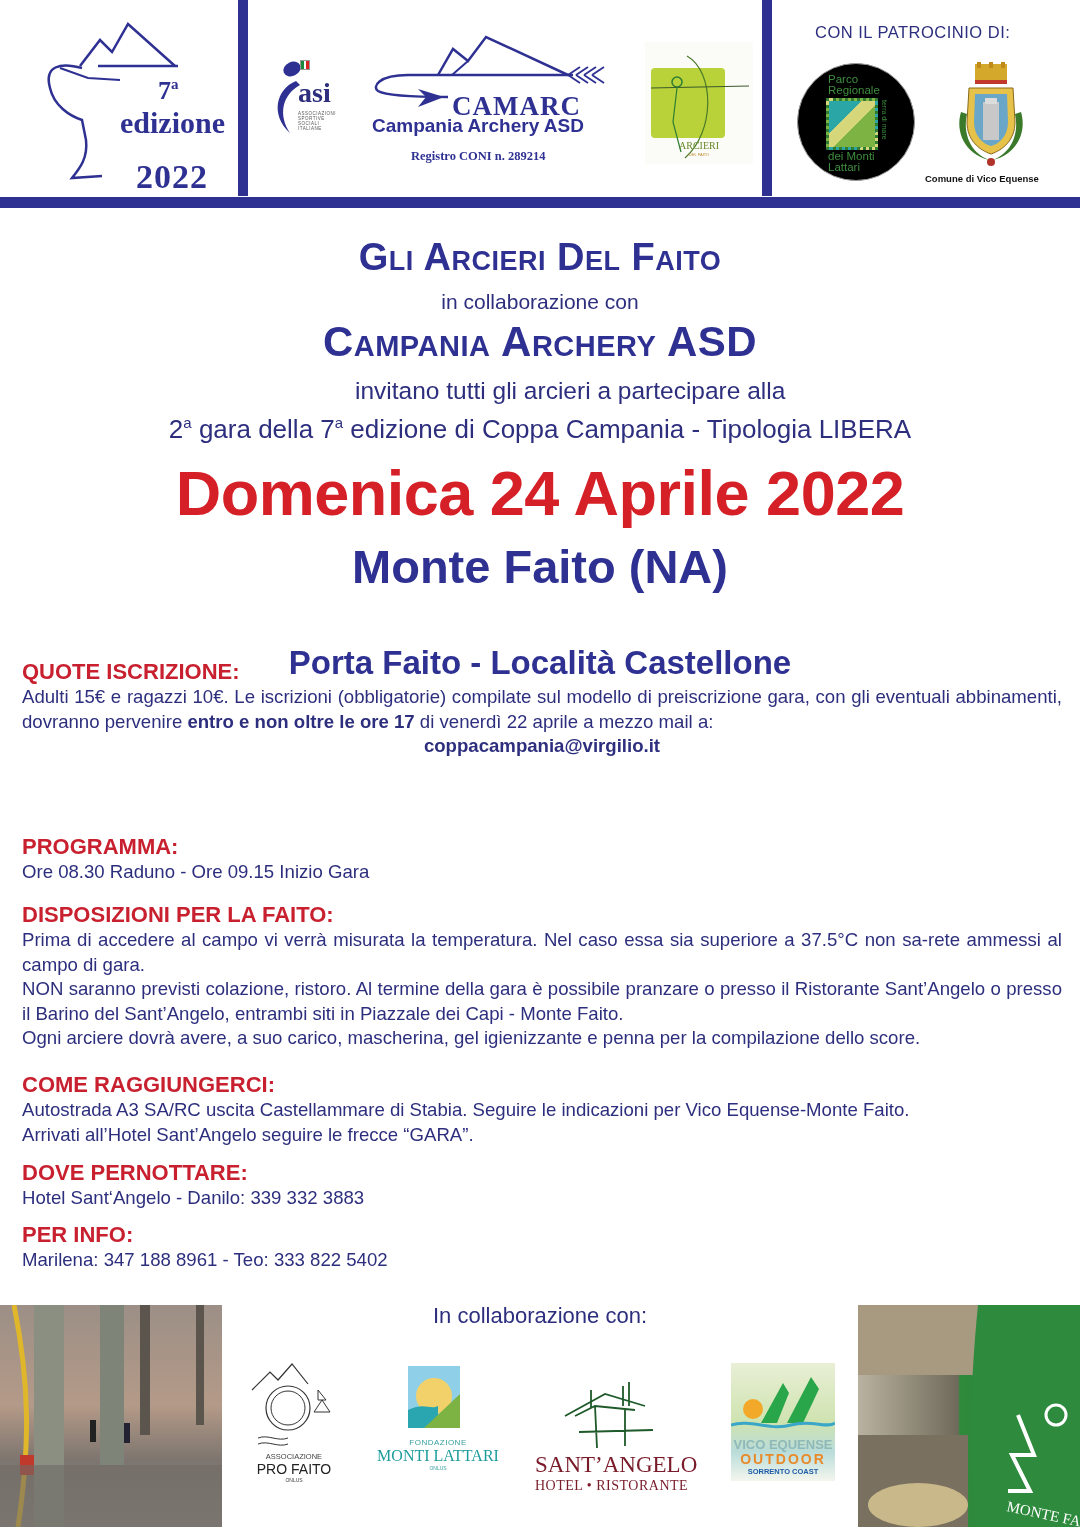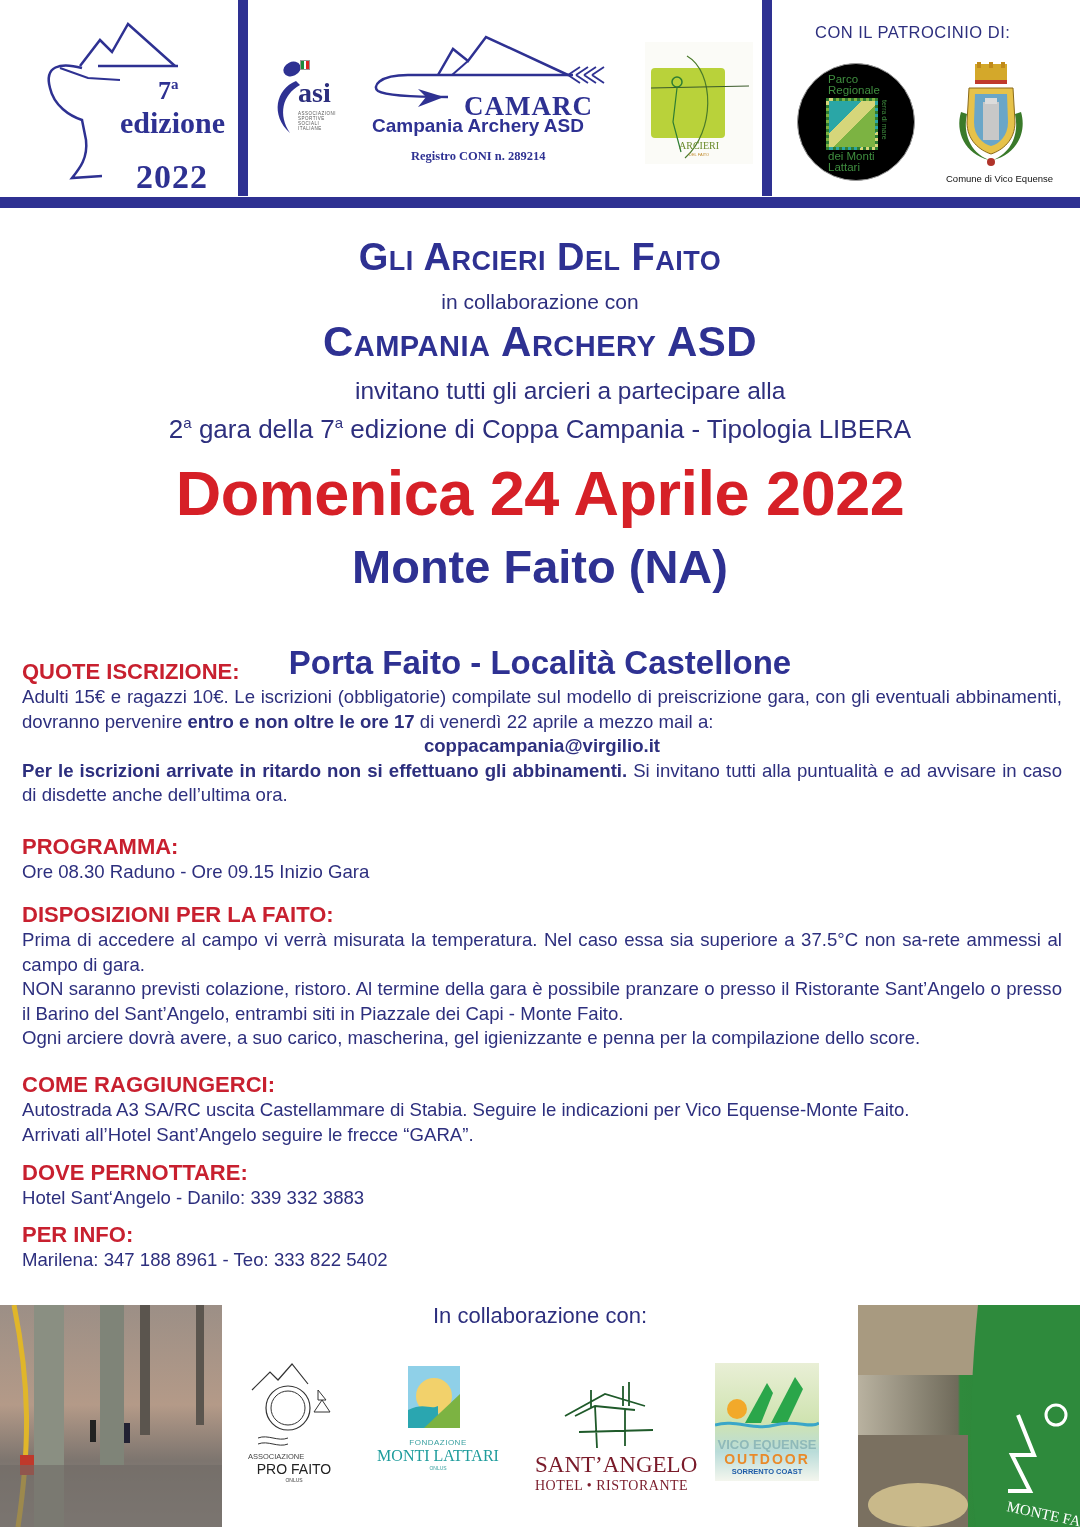--- a/index.html
+++ b/index.html
@@ -19,38 +19,38 @@
   .ed-num sup { font-size: 15px; vertical-align: 10px; }
   .ed-word { position: absolute; left: 80px; top: 88px; font-family: "Liberation Serif", serif; font-weight: bold; font-size: 30px; color: #2e3192; }
   .ed-year { position: absolute; left: 96px; top: 140px; font-family: "Liberation Serif", serif; font-weight: bold; font-size: 34px; color: #2e3192; letter-spacing: 1px; }
 
   .asi { position: absolute; left: 270px; top: 55px; width: 72px; height: 80px; }
   .asi-text { position: absolute; left: 28px; top: 22px; font-family: "Liberation Serif", serif; font-weight: bold; font-size: 28px; color: #2d2f7e; }
   .asi-sub { position: absolute; left: 28px; top: 56px; font-size: 4.5px; color: #555; line-height: 5px; letter-spacing: .5px; }
   .asi-flag { position: absolute; left: 30px; top: 5px; width: 10px; height: 10px; background: linear-gradient(90deg,#1a8a3a 33%,#fff 33%,#fff 66%,#d22 66%); border: 1px solid #999; }
 
   .camarc { position: absolute; left: 368px; top: 35px; width: 250px; height: 140px; }
-  .camarc-title { position: absolute; left: 84px; top: 56px; font-family: "Liberation Serif", serif; font-weight: bold; font-size: 27px; color: #2e3192; letter-spacing: 1px; margin-left: 12px; }
+  .camarc-title { position: absolute; left: 84px; top: 56px; font-family: "Liberation Serif", serif; font-weight: bold; font-size: 27px; color: #2e3192; letter-spacing: 1px; }
   .camarc-sub { position: absolute; left: 4px; top: 80px; font-family: "Liberation Sans", sans-serif; font-weight: bold; font-size: 19px; color: #2e3192; white-space: nowrap; }
   .camarc-reg { position: absolute; left: 43px; top: 114px; font-family: "Liberation Serif", serif; font-weight: bold; font-size: 12.5px; color: #2e3192; white-space: nowrap; text-align: right; }
 
   .arcieri-logo { position: absolute; left: 645px; top: 42px; width: 108px; height: 122px; background: #fbfbf7; }
   .arcieri-green { position: absolute; left: 6px; top: 26px; width: 74px; height: 70px; background: #b9d23a; border-radius: 4px; }
   .arcieri-label { position: absolute; left: 34px; top: 98px; font-family: "Liberation Serif", serif; font-size: 10px; color: #6a8a2a; }
   .arcieri-sub { position: absolute; left: 44px; top: 110px; font-size: 4px; color: #c08a2a; }
 
   .patrocinio { position: absolute; left: 815px; top: 23px; font-size: 16.5px; color: #2d2f7e; letter-spacing: .5px; white-space: nowrap; }
   .parco { position: absolute; left: 797px; top: 63px; width: 118px; height: 118px; border: 1px solid #999; border-radius: 50%; background: #000000; overflow: hidden; }
   .parco-t1 { position: absolute; left: 30px; top: 10px; font-size: 11.5px; color: #3f8e3f; line-height: 11px; text-align: left; }
   .parco-sq { position: absolute; left: 28px; top: 34px; width: 52px; height: 52px; background: linear-gradient(135deg,#2aa6a6 0 35%,#d6d67a 35% 55%,#7cb342 55%); border: 3px dotted #2e7d32; }
   .parco-t2 { position: absolute; left: 30px; top: 87px; font-size: 11.5px; color: #3f8e3f; line-height: 11px; }
   .parco-v { position: absolute; left: 83px; top: 36px; font-size: 7px; color: #3f8e3f; writing-mode: vertical-rl; }
 
   .crest { position: absolute; left: 955px; top: 62px; width: 72px; height: 108px; }
-  .comune { position: absolute; left: 946px; top: 173px; font-size: 9.5px; font-weight: normal; color: #111; white-space: nowrap; text-align: right; }
+  .comune { position: absolute; left: 925px; top: 173px; font-size: 9.5px; font-weight: bold; color: #111; white-space: nowrap; text-align: right; }
 
   
   .center { position: absolute; left: 0; width: 1080px; text-align: center; white-space: nowrap; }
   .h-arcieri { top: 236px; font-weight: bold; font-size: 38px; color: #2e3192; font-variant: small-caps; letter-spacing: .5px; }
   .h-collab { top: 290px; font-size: 21px; color: #2d2f7e; }
   .h-camp { top: 318px; font-weight: bold; font-size: 42px; color: #2e3192; font-variant: small-caps; letter-spacing: .5px; }
   .h-inv { top: 377px; left: 355px; width: auto; text-align: left; font-size: 24.5px; color: #2d2f7e; }
   .h-gara { top: 414px; font-size: 26px; color: #2d2f7e; }
   .h-gara sup { font-size: 15px; vertical-align: 10px; }
   .h-date { top: 457px; font-weight: bold; font-size: 63px; color: #d62027; letter-spacing: -.5px; }
@@ -70,29 +70,29 @@
   .s-dove { top: 1160px; }
   .s-info { top: 1222px; }
 
   
   .footer-title { position: absolute; left: 0; width: 1080px; top: 1303px; text-align: center; font-size: 22px; color: #2d2f7e; }
   .photo { position: absolute; top: 1305px; width: 222px; height: 222px; overflow: hidden; }
   .photo.left { left: 0; background: linear-gradient(180deg,#9c8f86 0%,#b49a88 45%,#7d756f 70%,#8c8580 100%); }
   .photo.right { left: 858px; background: linear-gradient(90deg,#b9b2a0 0%,#6f6a5a 45%,#2f8a3c 46%,#2a7d35 100%); }
 
   .p-logo { position: absolute; top: 1360px; }
-  .pf-text1 { font-size: 7.5px; color: #444; text-align: left; }
+  .pf-text1 { font-size: 7.5px; color: #444; text-align: center; }
   .pf-text2 { font-size: 14px; color: #222; text-align: center; }
   .pf-text3 { font-size: 5px; color: #444; text-align: center; }
   .ml-f { font-size: 8px; color: #3aa0a0; text-align: center; letter-spacing: .5px; }
   .ml-t { font-family: "Liberation Serif", serif; font-size: 16px; color: #1e9c9c; text-align: center; white-space: nowrap; }
   .ml-o { font-size: 5px; color: #3aa0a0; text-align: center; }
   .sa-t { font-family: "Liberation Serif", serif; font-size: 23px; color: #7a1b2a; text-align: center; white-space: nowrap; }
   .sa-s { font-family: "Liberation Serif", serif; font-size: 14px; color: #7a1b2a; text-align: left; letter-spacing: .5px; white-space: nowrap; }
-  .ve-box { position: absolute; left: 715px; top: 1363px; width: 104px; height: 118px; background: linear-gradient(180deg,#e9efd6 0%,#cfe3b0 50%,#b9dcd9 75%,#f4f6ee 100%); }
+  .ve-box { position: absolute; left: 731px; top: 1363px; width: 104px; height: 118px; background: linear-gradient(180deg,#e9efd6 0%,#cfe3b0 50%,#b9dcd9 75%,#f4f6ee 100%); }
   .ve-1 { position: absolute; left: 0; width: 104px; top: 74px; text-align: center; font-weight: bold; font-size: 13px; color: #8fb9b9; }
   .ve-2 { position: absolute; left: 0; width: 104px; top: 88px; text-align: center; font-weight: bold; font-size: 14px; color: #e98a2a; letter-spacing: 2px; }
   .ve-3 { position: absolute; left: 0; width: 104px; top: 104px; text-align: center; font-weight: bold; font-size: 7.5px; color: #1f5ca8; }
 </style>
 </head>
 <body>
 
 <div class="header">
   <div class="vbar left"></div>
   <div class="vbar right"></div>
@@ -180,21 +180,20 @@
 <div class="center h-gara"><span>2</span><sup>a</sup><span> gara della 7</span><sup>a</sup><span> edizione di Coppa Campania - Tipologia LIBERA</span></div>
 
 <div class="center h-date">Domenica 24 Aprile 2022</div>
 <div class="center h-monte">Monte Faito (NA)</div>
 <div class="center h-porta">Porta Faito - Località Castellone</div>
 
 <div class="sec s-quote">
   <h3>QUOTE ISCRIZIONE:</h3>
   <p><span>Adulti 15€ e ragazzi 10€. Le iscrizioni (obbligatorie) compilate sul modello di preiscrizione gara, con gli eventuali abbinamenti, dovranno pervenire </span><b>entro e non oltre le ore 17</b><span> di venerdì 22 aprile a mezzo mail a:</span></p>
   <p class="mail">coppacampania@virgilio.it</p>
-  <p><b>Per le iscrizioni arrivate in ritardo non si effettuano gli abbinamenti.</b><span> Si invitano tutti alla puntualità e ad avvisare in caso di disdette anche dell’ultima ora.</span></p>
 </div>
 
 <div class="sec s-prog">
   <h3>PROGRAMMA:</h3>
   <p>Ore 08.30 Raduno - Ore 09.15 Inizio Gara</p>
 </div>
 
 <div class="sec s-disp">
   <h3>DISPOSIZIONI PER LA FAITO:</h3>
   <p>Prima di accedere al campo vi verrà misurata la temperatura. Nel caso essa sia superiore a 37.5°C non sa-rete ammessi al campo di gara.</p>

